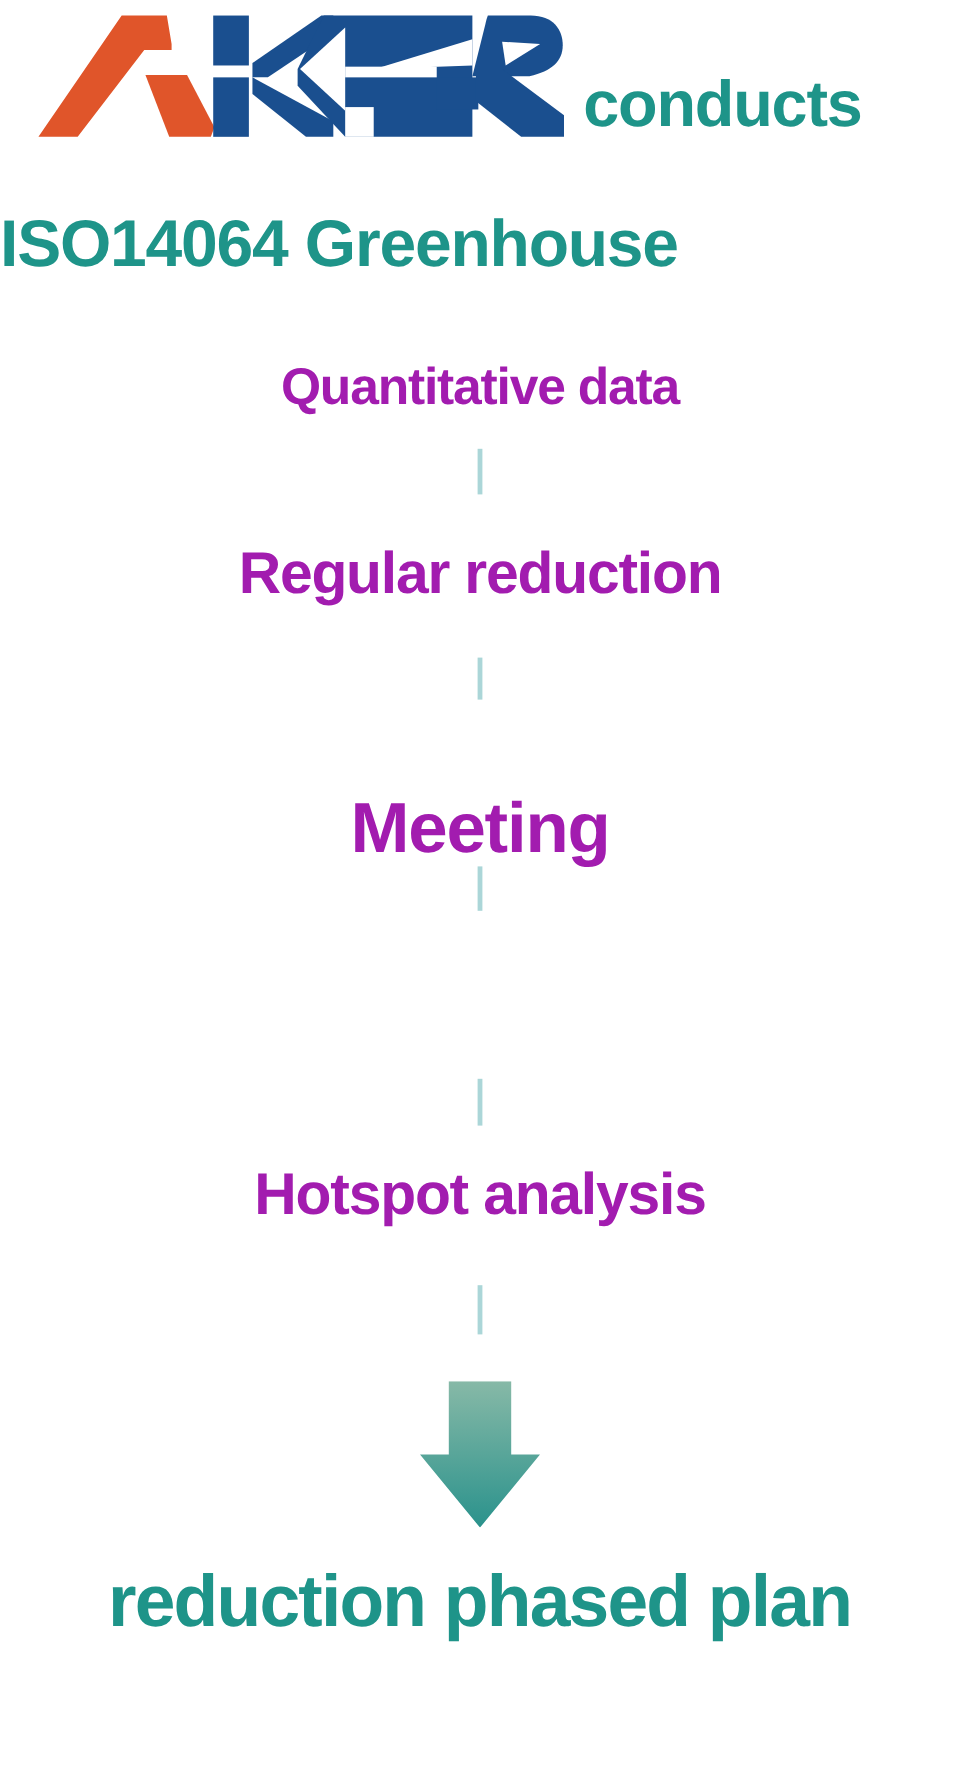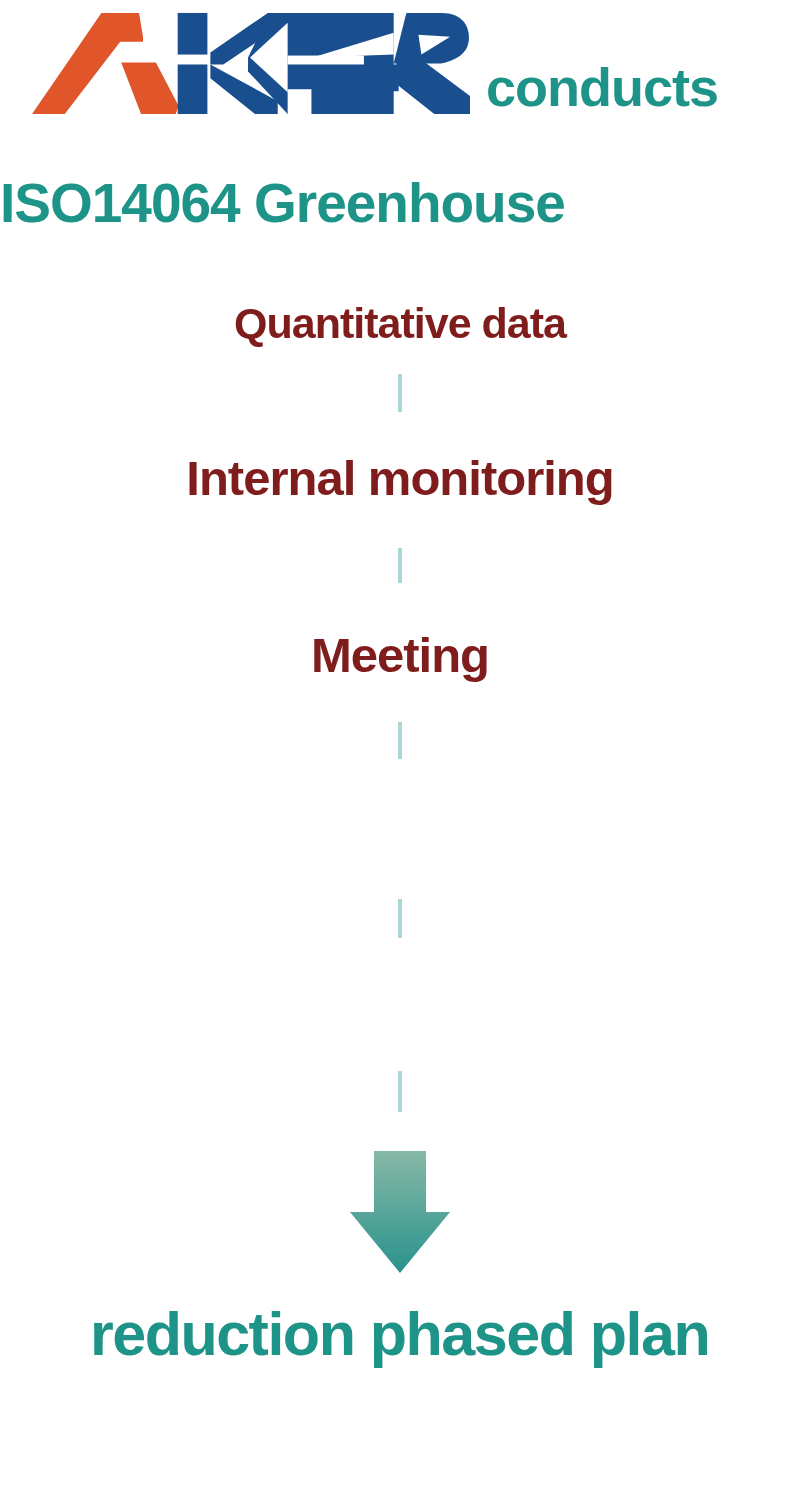--- a/index.html
+++ b/index.html
@@ -35,27 +35,27 @@
     letter-spacing: -1px;
     color: #1E9489;
     margin-top: 36px;
   }
   .step {
     position: absolute;
     left: 0;
     width: 800px;
     text-align: center;
     font-weight: 700;
-    color: #7f1d1d;
+    color: #a21caf;
     white-space: nowrap;
     letter-spacing: -1px;
   }
   .step-0 { top: 299px; font-size: 43px; }
   .step-1 { top: 450px; font-size: 49px; }
-  .step-2 { top: 627px; font-size: 49px; }
+  .step-2 { top: 656px; font-size: 59px; }
   .step-3 { top: 792px; font-size: 46px; }
   .step-4 { top: 968px; font-size: 49px; }
   .connector {
     position: absolute;
     left: 398px;
     width: 4px;
     background: #ABD6D8;
   }
   .conn-0 { top: 374px; height: 38px; }
   .conn-1 { top: 548px; height: 35px; }
@@ -119,28 +119,29 @@
 
   <div class="conducts">conducts</div>
 
   <div class="title">
     <div>ISO14064 Greenhouse</div>
   </div>
 
   <div class="step step-0">Quantitative data</div>
   <div class="connector conn-0"></div>
 
-  <div class="step step-1">Internal monitoring</div>
+  <div class="step step-1">Regular reduction</div>
   <div class="connector conn-1"></div>
 
   <div class="step step-2">Meeting</div>
   <div class="connector conn-2"></div>
 
   <div class="connector conn-3"></div>
 
+  <div class="step step-4">Hotspot analysis</div>
   <div class="connector conn-4"></div>
 
   <svg class="big-arrow" viewBox="0 0 104 122" role="img" aria-label="down arrow">
     <defs>
       <linearGradient id="arrowGrad" x1="0" y1="0" x2="0" y2="1">
         <stop offset="0" stop-color="#87B9A7"></stop>
         <stop offset="1" stop-color="#2A928C"></stop>
       </linearGradient>
     </defs>
     <polygon points="26,0 78,0 78,61 102,61 52,122 2,61 26,61" fill="url(#arrowGrad)"></polygon>

